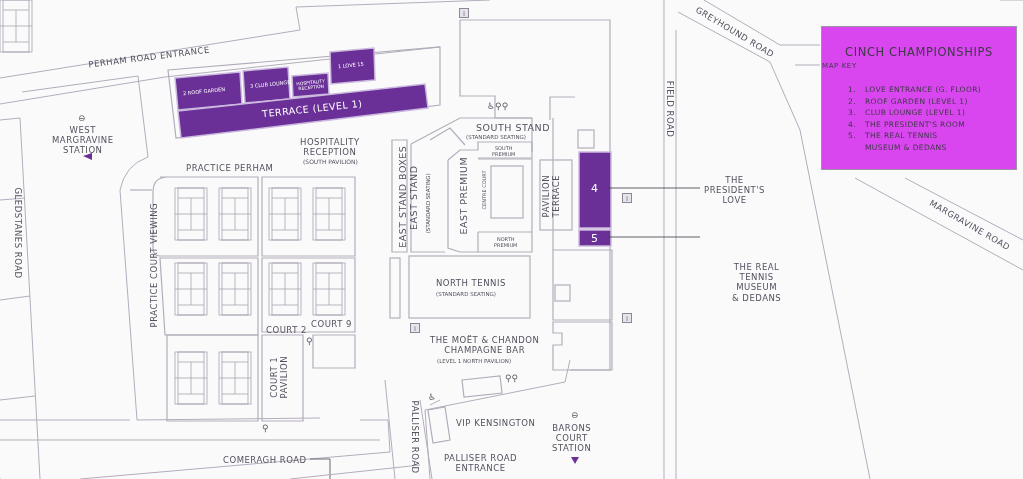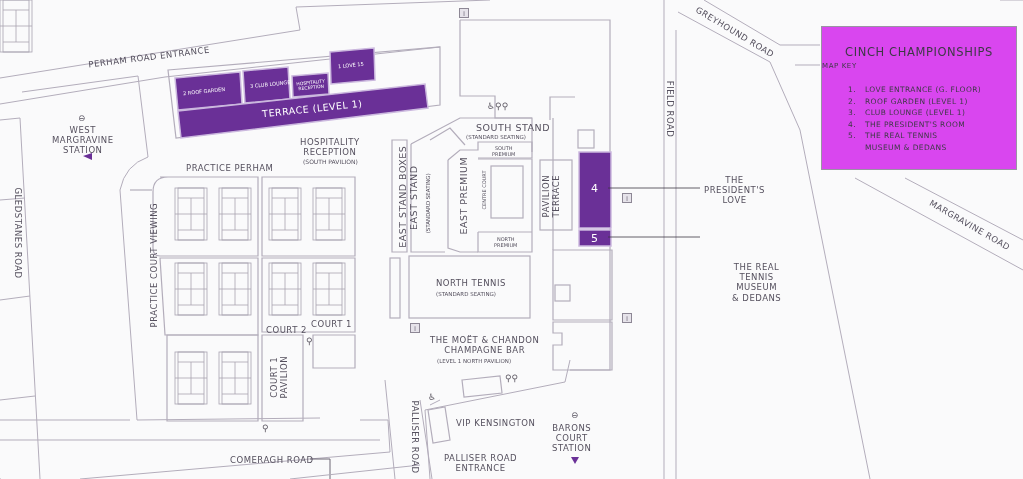--- a/index.html
+++ b/index.html
@@ -131,21 +131,21 @@
     <line x1="608" y1="188" x2="700" y2="188"></line>
     <line x1="608" y1="237" x2="700" y2="237"></line>
   </g>
 
   <path d="M92 153 L83 156 L92 160 Z" fill="#6a3097"></path>
   <path d="M571 457 L579 457 L575 464 Z" fill="#6a3097"></path>
 </svg>
 
 <div class="lbl s" style="left:88px;top:52px;transform:rotate(-7deg);">PERHAM ROAD ENTRANCE</div>
 <div class="lbl s" style="left:-28px;top:228px;transform:rotate(90deg);">GLEDSTANES ROAD</div>
-<div class="lbl s" style="left:230px;top:455px;">COMERAGH ROAD</div>
+<div class="lbl s" style="left:223px;top:455px;">COMERAGH ROAD</div>
 <div class="lbl s" style="left:378px;top:432px;transform:rotate(90deg);">PALLISER ROAD</div>
 <div class="lbl s" style="left:642px;top:104px;transform:rotate(90deg);">FIELD ROAD</div>
 <div class="lbl s" style="left:690px;top:27px;transform:rotate(31deg);">GREYHOUND ROAD</div>
 <div class="lbl s" style="left:924px;top:220px;transform:rotate(30deg);">MARGRAVINE ROAD</div>
 
 <div class="lbl s" style="left:78px;top:113px;">⊖</div>
 <div class="lbl s" style="left:52px;top:125px;white-space:pre;">WEST
 MARGRAVINE
 STATION</div>
 <div class="lbl s" style="left:571px;top:410px;">⊖</div>
@@ -159,21 +159,21 @@
 <div class="lbl xs w" style="left:338px;top:62px;transform:rotate(-6deg);">1 LOVE 15</div>
 <div class="lbl m w" style="left:262px;top:103px;transform:rotate(-6deg);">TERRACE (LEVEL 1)</div>
 
 <div class="lbl s" style="left:300px;top:137px;white-space:pre;">HOSPITALITY
 RECEPTION</div>
 <div class="lbl xs" style="left:303px;top:158px;font-size:6px;">(SOUTH PAVILION)</div>
 
 <div class="lbl s" style="left:186px;top:163px;">PRACTICE PERHAM</div>
 <div class="lbl s" style="left:92px;top:260px;transform:rotate(-90deg);">PRACTICE COURT VIEWING</div>
 <div class="lbl s" style="left:266px;top:325px;">COURT 2</div>
-<div class="lbl s" style="left:311px;top:319px;">COURT 1</div>
+<div class="lbl s" style="left:311px;top:319px;">COURT 9</div>
 <div class="lbl s" style="left:258px;top:367px;transform:rotate(-90deg);white-space:pre;">COURT 1
 PAVILION</div>
 
 <div class="lbl m" style="left:352px;top:191px;transform:rotate(-90deg);">EAST STAND BOXES</div>
 <div class="lbl m" style="left:382px;top:192px;transform:rotate(-90deg);">EAST STAND</div>
 <div class="lbl xs" style="left:398px;top:200px;transform:rotate(-90deg);font-size:5.5px;">(STANDARD SEATING)</div>
 <div class="lbl m" style="left:425px;top:190px;transform:rotate(-90deg);">EAST PREMIUM</div>
 <div class="lbl m" style="left:476px;top:122px;">SOUTH STAND</div>
 <div class="lbl xs" style="left:466px;top:134px;font-size:5.5px;">(STANDARD SEATING)</div>
 <div class="lbl xs" style="left:492px;top:145px;font-size:5px;white-space:pre;">SOUTH

